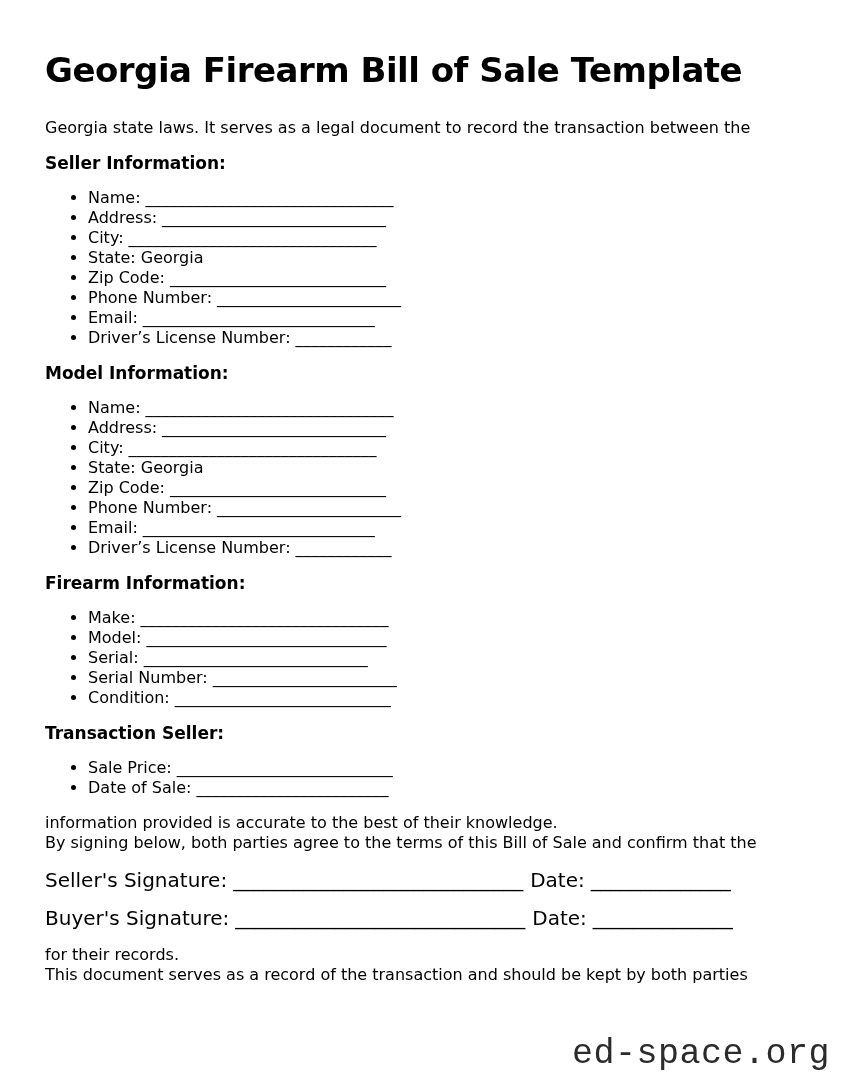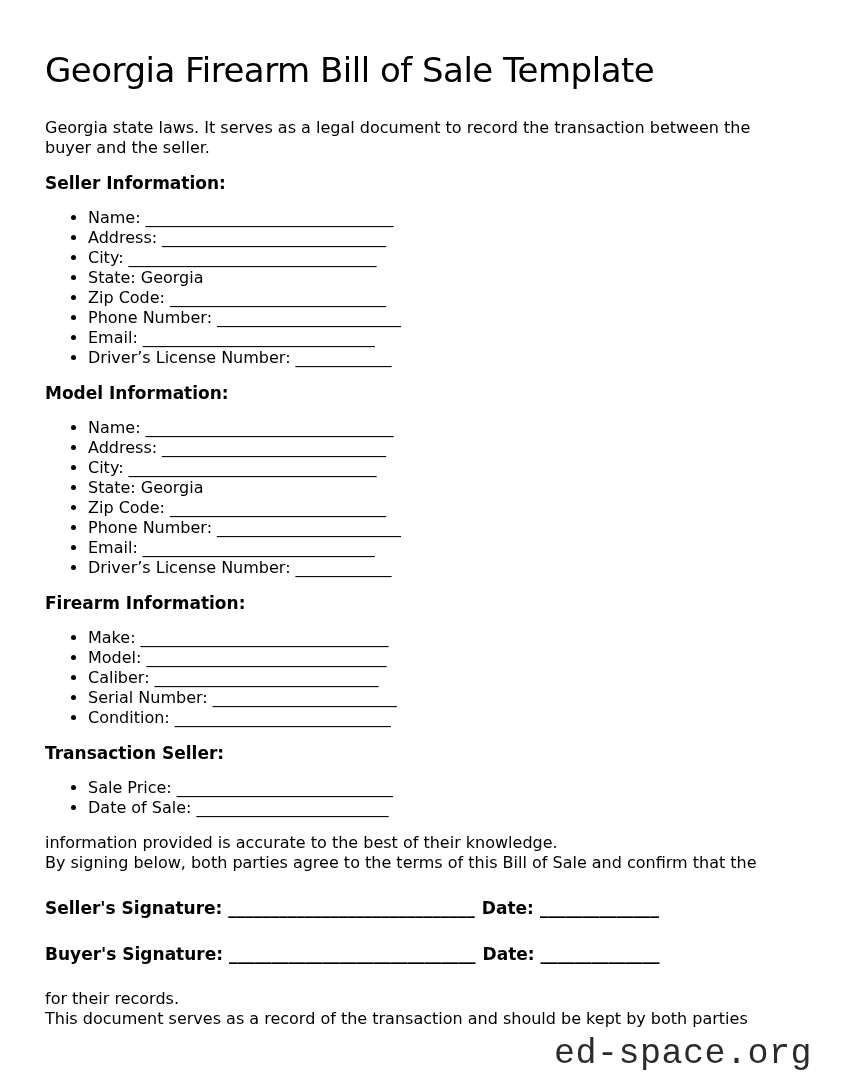--- a/index.html
+++ b/index.html
@@ -12,65 +12,64 @@
     font-size: 16px;
     box-sizing: border-box;
     padding: 0 45px;
     position: relative;
     overflow: hidden;
   }
   h1 {
     font-size: 34px;
     line-height: 40px;
     letter-spacing: -0.5px;
-    font-weight: normal;
+    font-weight: bold;
     margin: 50px 0 28px 0;
   }
   p { margin: 15px 0; line-height: 20px; }
   .pline { display: block; }
   h2 {
     font-size: 17px;
     line-height: 20px;
     font-weight: bold;
     margin: 15px 0;
   }
   ul {
     margin: 15px 0;
     padding-left: 43px;
     list-style: disc;
   }
   li { line-height: 20px; }
   .value, .blank { margin-left: 5px; white-space: nowrap; }
   span:empty { display: none; }
   .sig-row {
-    font-weight: bold;
-    font-size: 17px;
+    font-weight: normal;
+    font-size: 20px;
     line-height: 22px;
-    margin: 24px 0;
+    margin: 16px 0;
   }
   .sig-row .date-label { margin-left: 7px; }
   .sig-row .blank { margin-left: 6px; }
   .watermark {
     position: absolute;
-    right: 32px;
+    right: 14px;
     bottom: 18px;
     font-family: "Liberation Mono", monospace;
     font-size: 35px;
     letter-spacing: 0.5px;
     color: #2b2b2b;
   }
 </style>
 </head>
 <body>
 
 <h1>Georgia Firearm Bill of Sale Template</h1>
 
 <p>
   <span class="pline">Georgia state laws. It serves as a legal document to record the transaction between the</span>
-  <span class="pline">buyer and the seller.</span>
 </p>
 
 <h2>Seller Information:</h2>
 <ul>
   <li><span class="label">Name:</span><span class="blank">_______________________________</span></li>
   <li><span class="label">Address:</span><span class="blank">____________________________</span></li>
   <li><span class="label">City:</span><span class="blank">_______________________________</span></li>
   <li><span class="label">State:</span><span class="value">Georgia</span></li>
   <li><span class="label">Zip Code:</span><span class="blank">___________________________</span></li>
   <li><span class="label">Phone Number:</span><span class="blank">_______________________</span></li>
@@ -87,21 +86,21 @@
   <li><span class="label">Zip Code:</span><span class="blank">___________________________</span></li>
   <li><span class="label">Phone Number:</span><span class="blank">_______________________</span></li>
   <li><span class="label">Email:</span><span class="blank">_____________________________</span></li>
   <li><span class="label">Driver’s License Number:</span><span class="blank">____________</span></li>
 </ul>
 
 <h2>Firearm Information:</h2>
 <ul>
   <li><span class="label">Make:</span><span class="blank">_______________________________</span></li>
   <li><span class="label">Model:</span><span class="blank">______________________________</span></li>
-  <li><span class="label">Caliber:</span><span class="blank">____________________________</span></li>
+  <li><span class="label">Serial:</span><span class="blank">____________________________</span></li>
   <li><span class="label">Serial Number:</span><span class="blank">_______________________</span></li>
   <li><span class="label">Condition:</span><span class="blank">___________________________</span></li>
 </ul>
 
 <h2>Transaction Seller:</h2>
 <ul>
   <li><span class="label">Sale Price:</span><span class="blank">___________________________</span></li>
   <li><span class="label">Date of Sale:</span><span class="blank">________________________</span></li>
 </ul>
 

